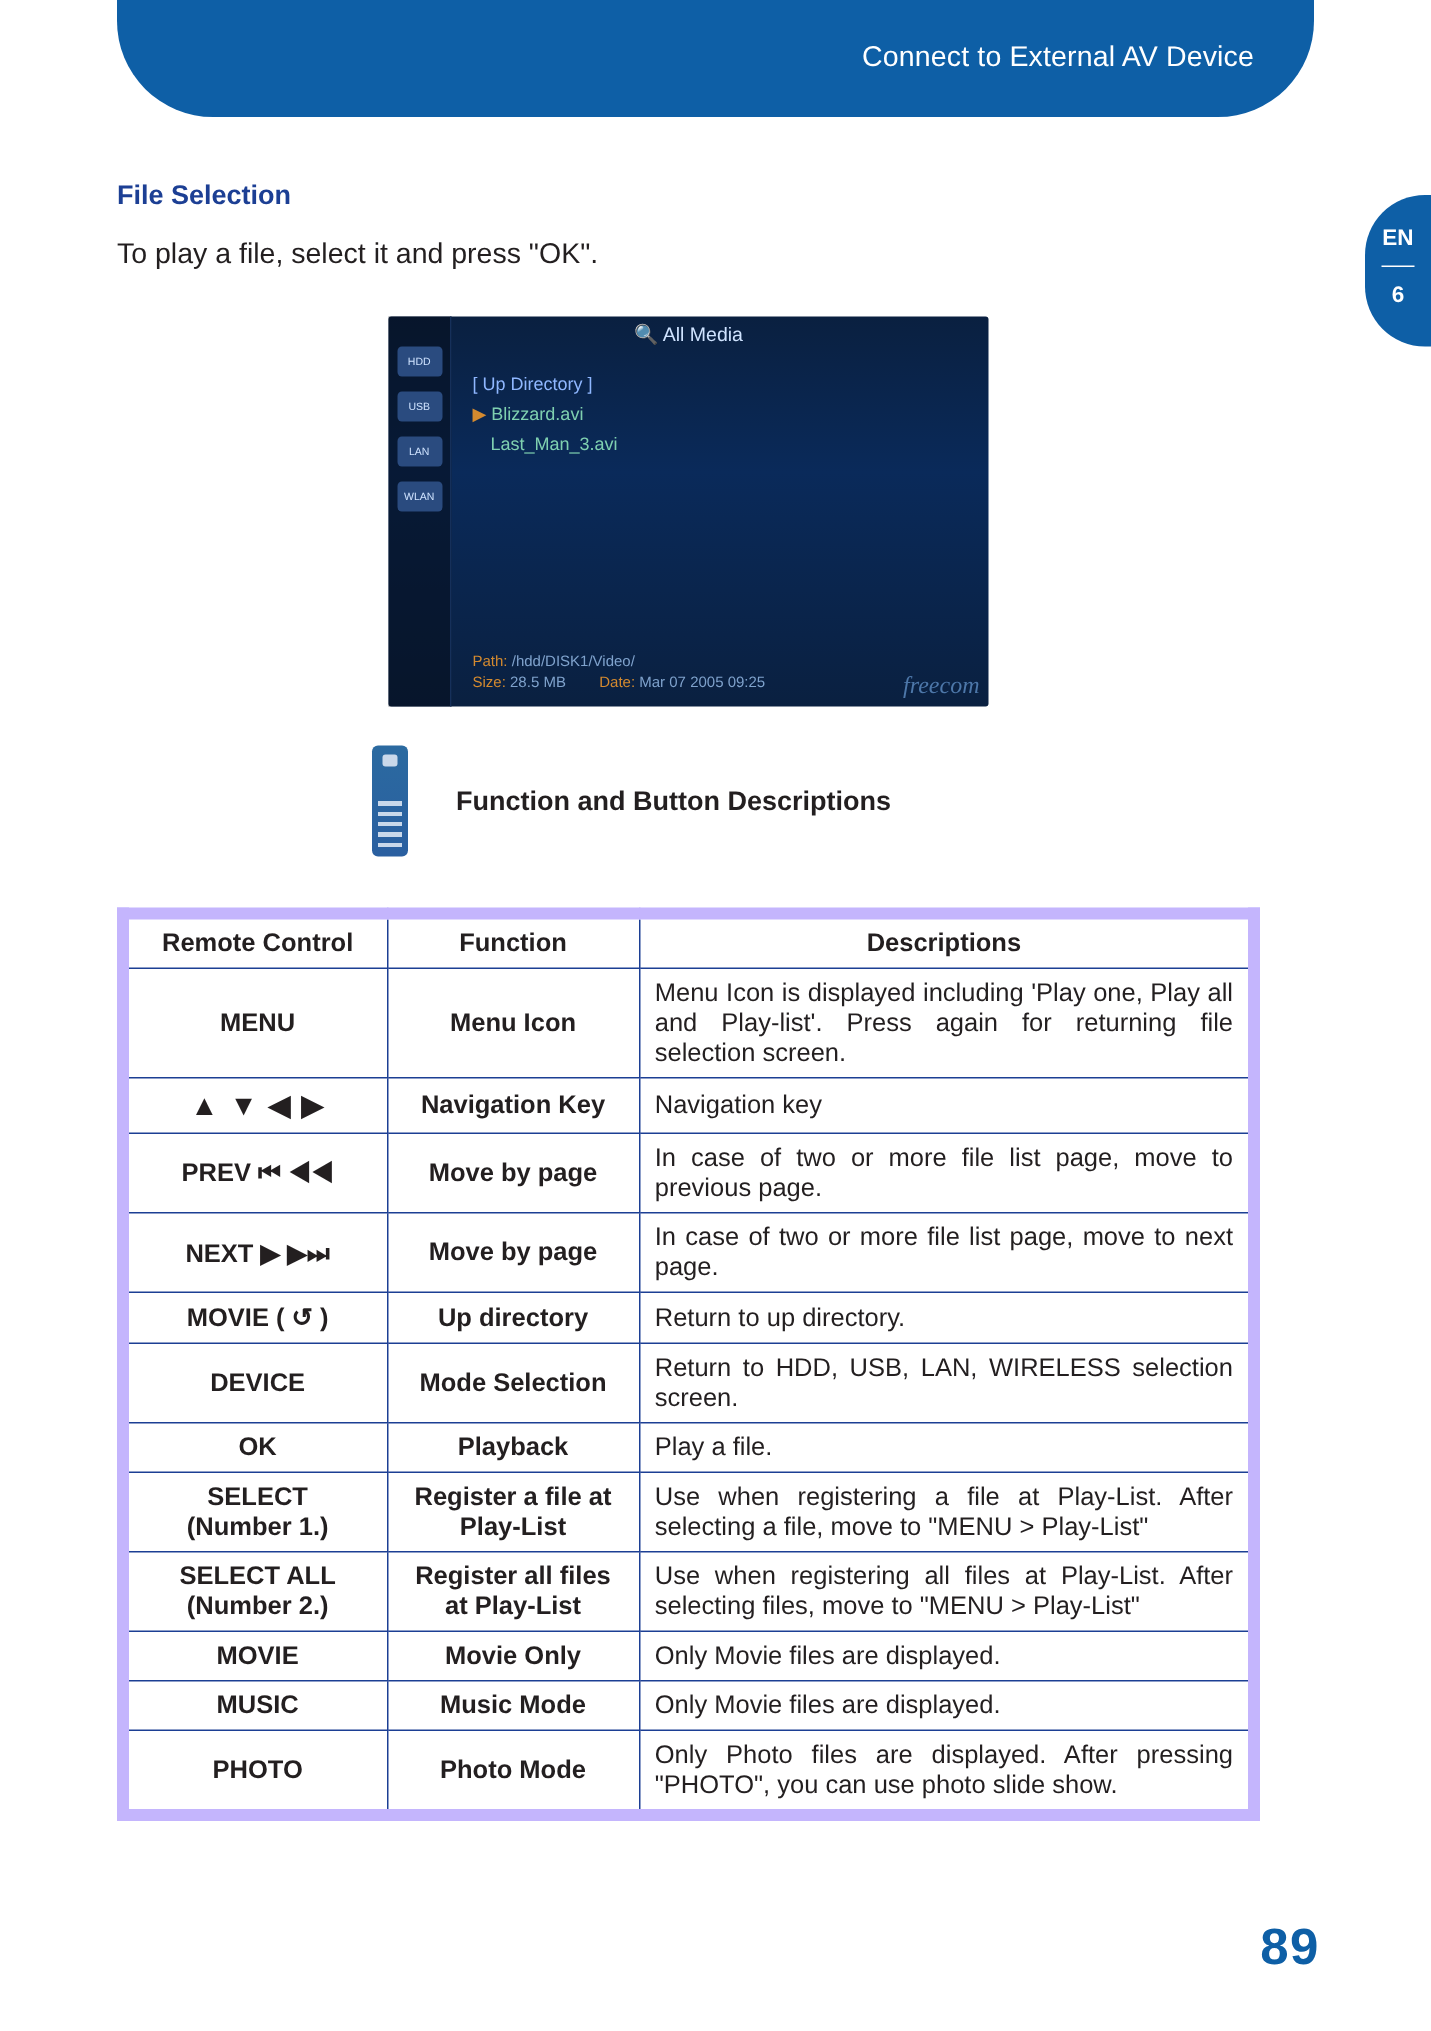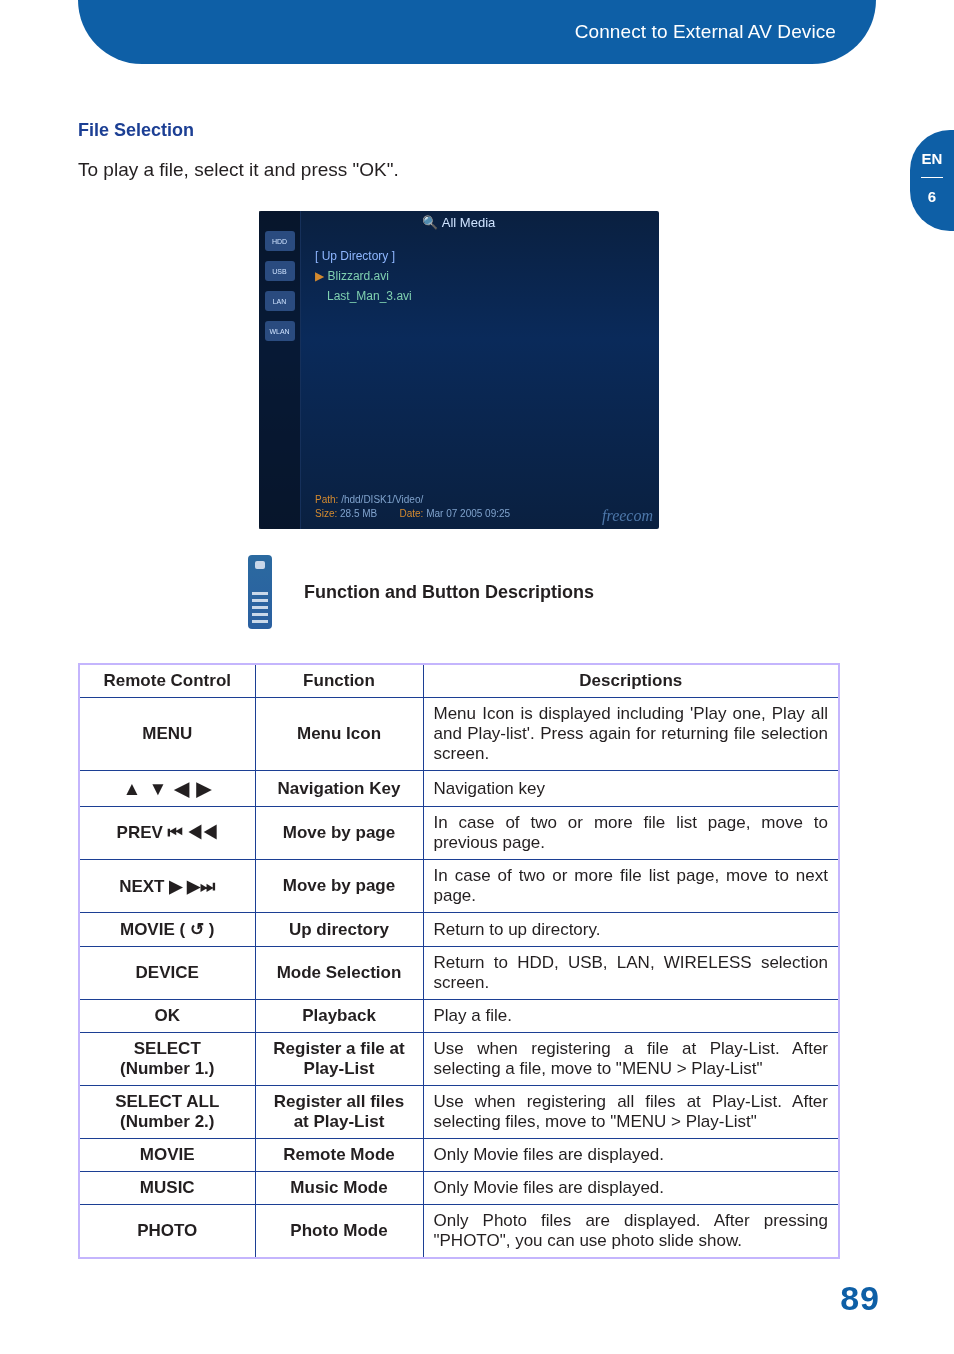--- a/index.html
+++ b/index.html
@@ -1,48 +1,48 @@
 <!DOCTYPE html>
 <html><head>
 <meta charset="utf-8">
 <style>
   * { box-sizing: border-box; margin: 0; padding: 0; }
   html, body { width: 954px; height: 1354px; font-family: "Segoe UI", "Helvetica Neue", Arial, sans-serif; background: #fff; color: #231f20; }
   .page { position: relative; width: 954px; height: 1354px; }
-  .header-bar { position: absolute; top: 0; left: 78px; width: 798px; height: 64px; background: #0e5fa6; border-bottom-left-radius: 64px; border-bottom-right-radius: 64px; display: flex; align-items: center; justify-content: flex-end; padding-right: 40px; }
+  .header-bar { position: absolute; top: 0; left: 78px; width: 798px; height: 78px; background: #0e5fa6; border-bottom-left-radius: 64px; border-bottom-right-radius: 64px; display: flex; align-items: center; justify-content: flex-end; padding-right: 40px; }
   .header-title { color: #ffffff; font-size: 19px; font-weight: 400; letter-spacing: 0.1px; }
   .side-tab { position: absolute; top: 130px; right: 0; width: 44px; background: #0e5fa6; border-top-left-radius: 40px; border-bottom-left-radius: 40px; padding: 20px 0 26px 0; display: flex; flex-direction: column; align-items: center; gap: 8px; }
   .side-tab span { color: #ffffff; font-weight: 700; font-size: 15px; }
   .side-tab .divider { width: 22px; height: 1px; background: #fff; margin: 2px 0; }
   .content { position: absolute; left: 78px; top: 120px; width: 762px; }
   .section-title { color: #1c3f94; font-weight: 700; font-size: 18px; margin-bottom: 18px; }
   .intro { font-size: 19px; color: #231f20; margin-bottom: 30px; }
   .screenshot-wrap { display: flex; justify-content: center; margin-bottom: 26px; }
-  .screenshot { width: 400px; height: 318px; background: linear-gradient(180deg,#0a2040 0%, #0a2a5a 40%, #0a2040 100%); border-radius: 2px; position: relative; font-size: 11px; color: #a8c4ff; }
+  .screenshot { width: 400px; height: 260px; background: linear-gradient(180deg,#0a2040 0%, #0a2a5a 40%, #0a2040 100%); border-radius: 2px; position: relative; font-size: 11px; color: #a8c4ff; }
   .ss-sidebar { position: absolute; left: 0; top: 0; bottom: 0; width: 42px; background: rgba(5,15,30,.6); border-right: 1px solid #16305a; display: flex; flex-direction: column; align-items: center; gap: 10px; padding-top: 20px; }
   .ss-ico { width: 30px; height: 20px; background: #2a4b7f; border-radius: 3px; font-size: 7px; color:#cfe3ff; display:flex; align-items:center; justify-content:center; }
   .ss-title { position: absolute; top: 4px; left: 50%; transform: translateX(-50%); color: #cfe3ff; font-size: 13px; }
   .ss-title::before { content: "🔍 "; }
   .ss-list { position: absolute; left: 56px; top: 26px; display: flex; flex-direction: column; gap: 6px; margin-top: 12px; }
   .ss-list div { font-size: 12px; }
   .ss-list .d0 { color: #8fb7ff; }
   .ss-list .d1 { color: #7fd0b0; }
   .ss-list .d1::before { content: "▶ "; color: #d48a2f; }
   .ss-list .d2 { color: #7fd0b0; padding-left: 12px; }
   .ss-bottom { position: absolute; left: 56px; bottom: 8px; right: 8px; font-size: 10px; color: #7fa2cc; line-height: 1.4; }
   .ss-bottom .path-label, .ss-bottom .size-label { color: #d48a2f; margin-top: 19px; }
   .ss-corner { position: absolute; right: 6px; bottom: 4px; font-size: 16px; font-style: italic; color: #4d77a9; font-family: cursive; }
 
   .func-row { display: flex; align-items: center; gap: 32px; margin-bottom: 34px; padding-left: 170px; }
   .remote-icon { width: 24px; height: 74px; background: linear-gradient(180deg,#2b6aa0 0%, #2a5fa0 100%); border-radius: 4px; position: relative; }
   .remote-icon::before { content: ""; position: absolute; top: 6px; left: 50%; transform: translateX(-50%); width: 10px; height: 8px; background: #c9d8ea; border-radius: 2px; }
   .remote-icon::after { content: ""; position: absolute; bottom: 6px; left: 4px; right: 4px; height: 32px; background: repeating-linear-gradient(0deg,#c9d8ea 0 3px, transparent 3px 7px); }
   .func-heading { font-weight: 700; font-size: 18px; }
 
-  table.func { width: 100%; border-collapse: collapse; font-size: 17px; border: 2px solid #c4b5fd; }
+  table.func { width: 100%; border-collapse: collapse; font-size: 17px; border: 8px solid #c4b5fd; }
   table.func th, table.func td { border: 1px solid #1c3f94; padding: 6px 10px; vertical-align: middle; }
   table.func th { font-weight: 700; text-align: center; }
   table.func td.rc { text-align: center; font-weight: 700; white-space: pre-line; }
   table.func td.fn { text-align: center; font-weight: 700; }
   table.func td.desc { text-align: justify; text-justify: inter-word; font-weight: 400; }
   table.func .arrows { font-size: 19px; letter-spacing: 1px; }
 
   .page-number { position: absolute; right: 74px; bottom: 36px; font-size: 34px; font-weight: 800; color: #0e5fa6; letter-spacing: 1px; }
 </style>
 </head>
@@ -148,21 +148,21 @@
             <td class="desc">Use when registering a file at Play-List. After selecting a file, move to "MENU &gt; Play-List"</td>
           </tr>
           <tr>
             <td class="rc">SELECT ALL
 (Number 2.)</td>
             <td class="fn">Register all files at Play-List</td>
             <td class="desc">Use when registering all files at Play-List. After selecting files, move to "MENU &gt; Play-List"</td>
           </tr>
           <tr>
             <td class="rc">MOVIE</td>
-            <td class="fn">Remote Mode</td>
+            <td class="fn">Movie Only</td>
             <td class="desc">Only Movie files are displayed.</td>
           </tr>
           <tr>
             <td class="rc">MUSIC</td>
             <td class="fn">Music Mode</td>
             <td class="desc">Only Movie files are displayed.</td>
           </tr>
           <tr>
             <td class="rc">PHOTO</td>
             <td class="fn">Photo Mode</td>

